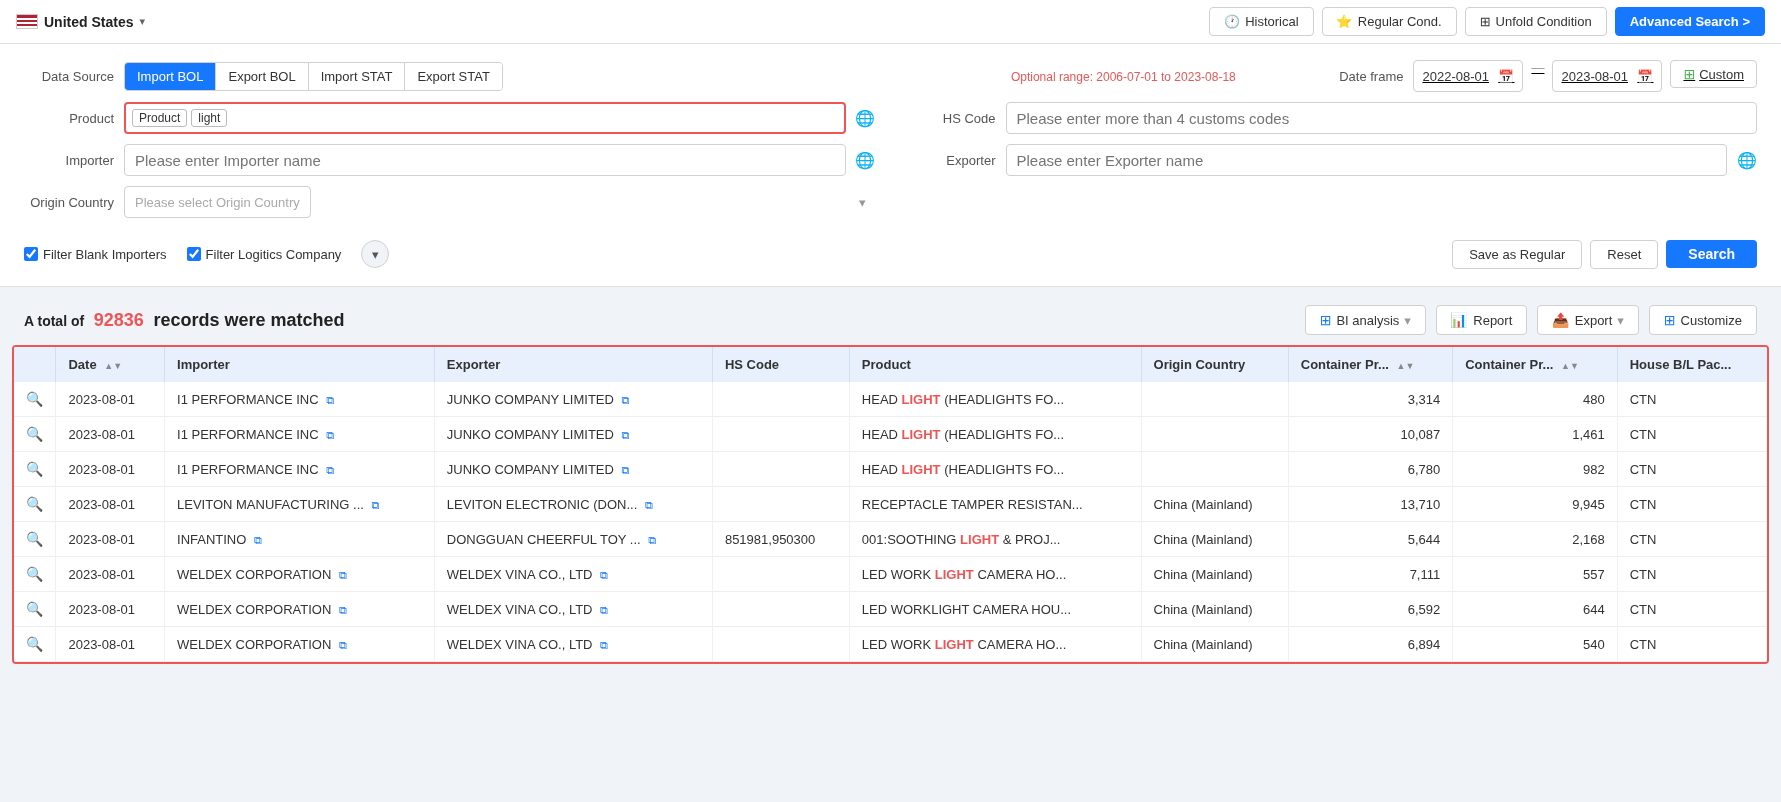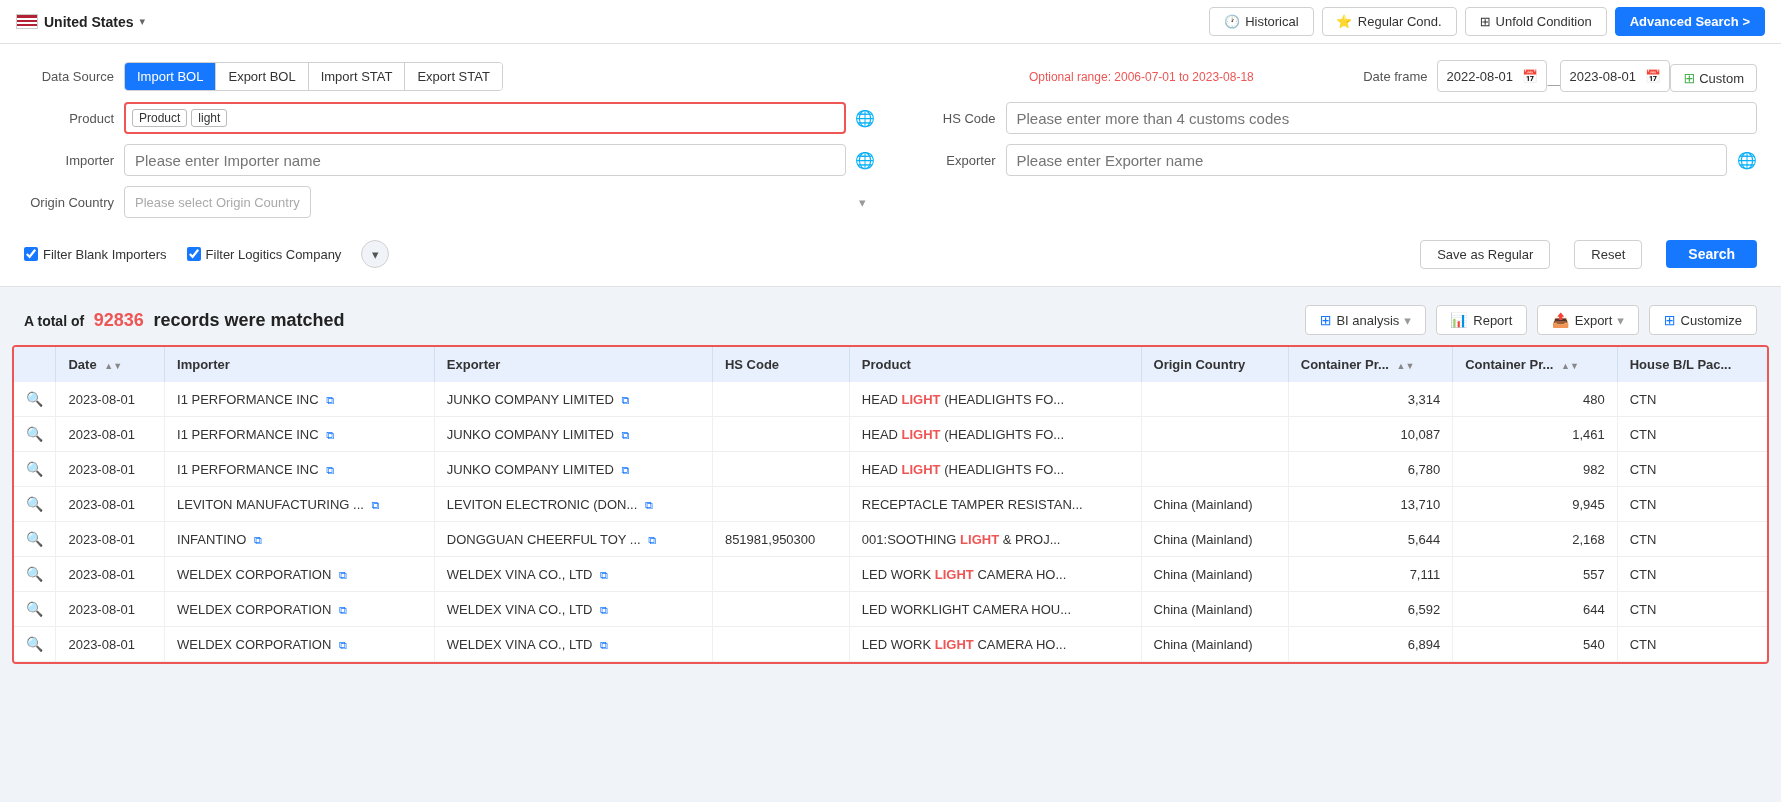--- a/index.html
+++ b/index.html
@@ -38,35 +38,35 @@
     .product-input-inner { border: none; outline: none; flex: 1; font-size: 13px; color: #999; }
     .translate-btn { background: none; border: none; cursor: pointer; color: #1677ff; font-size: 16px; }
 
     
     .text-input { border: 1px solid #d0d0d0; border-radius: 4px; padding: 5px 10px; flex: 1; font-size: 15px; color: #aaa; outline: none; height: 32px; }
     .select-input { border: 1px solid #d0d0d0; border-radius: 4px; padding: 5px 10px; flex: 1; font-size: 13px; color: #aaa; outline: none; height: 32px; appearance: none; background: #fff; cursor: pointer; }
     .select-wrapper { position: relative; flex: 1; }
     .select-wrapper .chevron { position: absolute; right: 10px; top: 50%; transform: translateY(-50%); pointer-events: none; color: #999; }
 
     
-    .timeframe-group { display: flex; align-items: flex-end; gap: 0; }
+    .timeframe-group { display: flex; align-items: flex-start; gap: 8px; text-decoration: underline; }
     .date-input { border: 1px solid #d0d0d0; border-radius: 4px; padding: 5px 8px; font-size: 13px; color: #333; width: 110px; height: 32px; display: flex; align-items: center; justify-content: space-between; cursor: pointer; }
     .date-sep { color: #999; }
     .custom-btn { display: flex; align-items: center; gap: 4px; padding: 5px 12px; border: 1px solid #d0d0d0; border-radius: 4px; background: #fff; color: #333; cursor: pointer; font-size: 13px; }
     .custom-icon { color: #4caf50; font-size: 14px; }
 
     
     .optional-range { color: #e55; font-size: 12px; text-align: center; margin-bottom: 6px; }
 
     .filter-row { display: flex; align-items: center; gap: 20px; padding: 6px 0; }
     .checkbox-label { display: flex; align-items: center; gap: 5px; color: #333; cursor: pointer; }
     .checkbox-label input { accent-color: #1677ff; width: 14px; height: 14px; }
     .expand-btn { background: #f0f4f8; border: 1px solid #d0d0d0; border-radius: 50%; width: 28px; height: 28px; display: flex; align-items: center; justify-content: center; cursor: pointer; color: #555; }
 
-    .action-btns { display: flex; align-items: center; gap: 24px; justify-content: center; }
+    .action-btns { display: flex; align-items: center; gap: 8px; justify-content: center; }
     .btn-save { padding: 6px 16px; border: 1px solid #d0d0d0; border-radius: 4px; background: #fff; color: #333; cursor: pointer; font-size: 13px; }
     .btn-reset { padding: 6px 16px; border: 1px solid #d0d0d0; border-radius: 4px; background: #fff; color: #333; cursor: pointer; font-size: 13px; }
     .btn-search { padding: 6px 22px; border: none; border-radius: 4px; background: #1677ff; color: #fff; cursor: pointer; font-size: 14px; font-weight: 600; }
 
     
     .results-header {
       display: flex; align-items: center; justify-content: space-between;
       padding: 18px 24px 10px 24px; background: #f0f4f8;
     }
     .results-count { color: #e55; font-size: 18px; font-weight: 700; }

